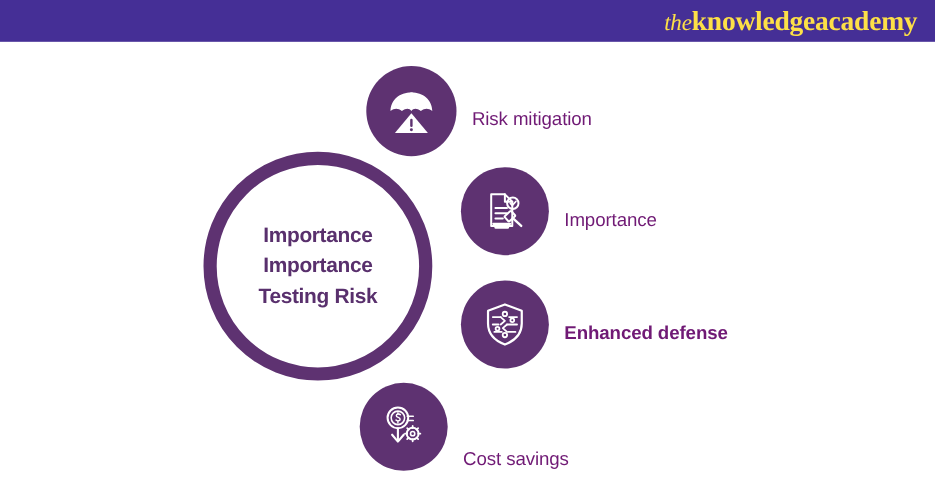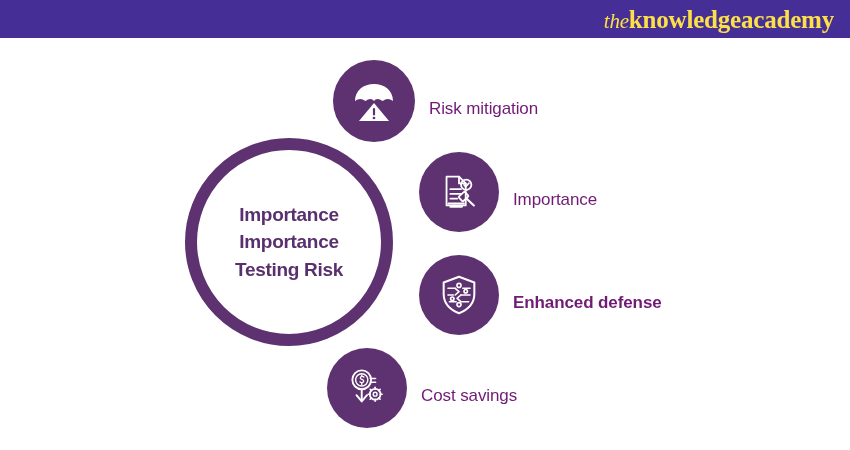--- a/index.html
+++ b/index.html
@@ -87,21 +87,21 @@
   
   .node-risk{ left:333px; top:22px; }
   .node-risk .bubble{ width:82px;height:82px; }
 
   .node-compliance{ left:419px; top:114px; }
   .node-compliance .bubble{ width:80px;height:80px; }
 
   .node-defense{ left:419px; top:217px;font-weight:bold; }
   .node-defense .bubble{ width:80px;height:80px; }
 
-  .node-cost{ left:327px; top:310px; }
+  .node-cost{ left:327px; top:310px;align-items:flex-end; }
   .node-cost .bubble{ width:80px;height:80px; }
 </style>
 </head>
 <body>
 
 <div class="header">
   <div class="logo">
     <span class="logo-the">the</span><span class="logo-main">knowledgeacademy</span>
   </div>
 </div>

